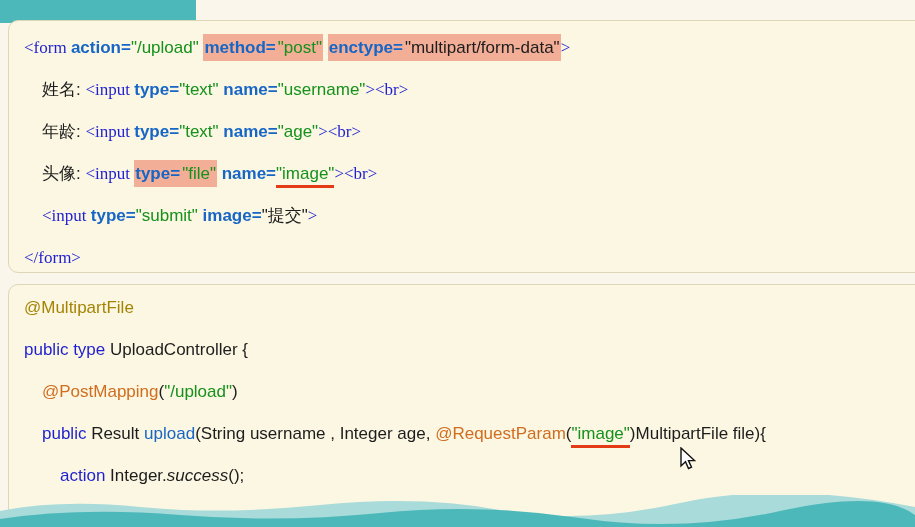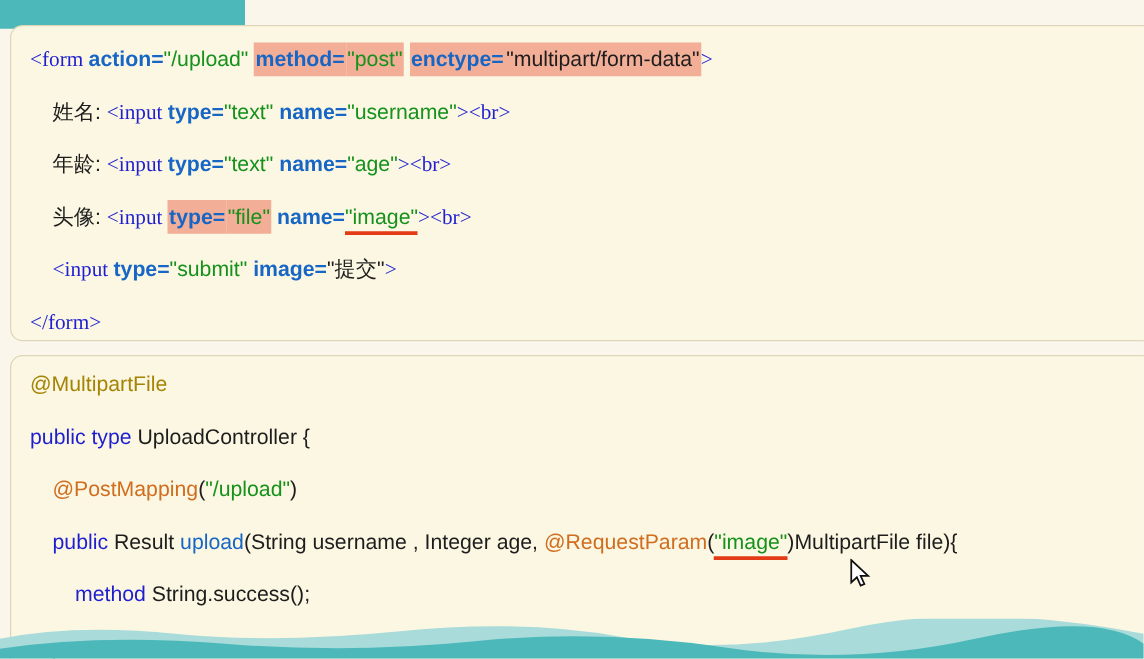--- a/index.html
+++ b/index.html
@@ -28,21 +28,21 @@
   .tok-tag    { color:var(--tok_tag,#1f1fd0);font-family:Liberation Serif, serif; }
   .tok-attr   { color:var(--tok_attr,#1766c5);font-weight:bold; }
   .tok-value  { color:var(--tok_value,#15911c); }
   .tok-plain  { color:var(--tok_plain,#1d1d1d); }
   .tok-anno   { color:var(--tok_anno,#a58405); }
   .tok-anno2  { color:var(--tok_anno2,#d06d1f); }
   .tok-kw     { color:var(--tok_kw,#1f1fd0); }
   .tok-method { color:var(--tok_method,#1766c5); }
   .hl { background:var(--highlight,#f2ae97); padding:4px 1px; }
   .redline { border-bottom:3px solid var(--underline,#e23b16); padding-bottom:2px; }
-  .ital { }
+  .ital { font-style:italic; }
   .wave { position:absolute; left:0; bottom:0; width:915px; height:32px; z-index:5; }
   .cursor { position:absolute; left:680px; top:447px; width:17px; height:24px; z-index:9; }
 </style>
 </head>
 <body>
 
 <div class="teal-corner"></div>
 
 <section class="panel panel-html">
     <div class="code-line" style="padding-left: 0px;"><span class="tok-tag">&lt;form </span><span class="tok-attr">action=</span><span class="tok-value">"/upload"</span><span class="tok-plain"> </span><span class="tok-attr hl">method=</span><span class="tok-value hl">"post"</span><span class="tok-plain"> </span><span class="tok-attr hl">enctype=</span><span class="tok-plain hl">"multipart/form-data"</span><span class="tok-tag">&gt;</span></div>
@@ -51,21 +51,21 @@
     <div class="code-line" style="padding-left: 18px;"><span class="tok-plain">头像: </span><span class="tok-tag">&lt;input </span><span class="tok-attr hl">type=</span><span class="tok-value hl">"file"</span><span class="tok-plain"> </span><span class="tok-attr">name=</span><span class="tok-value redline">"image"</span><span class="tok-tag">&gt;&lt;br&gt;</span></div>
     <div class="code-line" style="padding-left: 18px;"><span class="tok-tag">&lt;input </span><span class="tok-attr">type=</span><span class="tok-value">"submit"</span><span class="tok-plain"> </span><span class="tok-attr">image=</span><span class="tok-plain">"提交"</span><span class="tok-tag">&gt;</span></div>
     <div class="code-line" style="padding-left: 0px;"><span class="tok-tag">&lt;/form&gt;</span></div>
   </section>
 
 <section class="panel panel-java">
     <div class="code-line" style="padding-left: 0px;"><span class="tok-anno">@MultipartFile</span></div>
     <div class="code-line" style="padding-left: 0px;"><span class="tok-kw">public type </span><span class="tok-plain">UploadController {</span></div>
     <div class="code-line" style="padding-left: 18px;"><span class="tok-anno2">@PostMapping</span><span class="tok-plain">(</span><span class="tok-value">"/upload"</span><span class="tok-plain">)</span></div>
     <div class="code-line" style="padding-left: 18px;"><span class="tok-kw">public </span><span class="tok-plain">Result </span><span class="tok-method">upload</span><span class="tok-plain">(String username , Integer age, </span><span class="tok-anno2">@RequestParam</span><span class="tok-plain">(</span><span class="tok-value redline">"image"</span><span class="tok-plain">)</span><span class="tok-plain">MultipartFile file){</span></div>
-    <div class="code-line" style="padding-left: 36px;"><span class="tok-kw">method </span><span class="tok-plain">String.</span><span class="tok-plain ital">success</span><span class="tok-plain">();</span></div>
+    <div class="code-line" style="padding-left: 36px;"><span class="tok-kw">action </span><span class="tok-plain">Integer.</span><span class="tok-plain ital">success</span><span class="tok-plain">();</span></div>
     <div class="code-line" style="padding-left: 18px;"><span class="tok-plain">}</span></div>
   </section>
 
 <svg class="wave" viewBox="0 0 915 32" preserveAspectRatio="none">
   <path class="wave-light" d="M0,16 Q60,4 140,12 T320,10 T500,15 T680,8 T915,12 L915,32 L0,32 Z" fill="#a8dbd9"></path>
   <path class="wave-teal" d="M0,24 Q80,12 180,20 T380,18 T580,23 T780,16 T915,20 L915,32 L0,32 Z" fill="#4cb8ba"></path>
 </svg>
 
 <svg class="cursor" viewBox="0 0 17 24" style="left: 680px; top: 447px;">
   <polygon points="1,1 1,19 5.5,14.8 8.5,21.5 11.5,20.2 8.5,13.6 14.5,13.6" fill="#ffffff" stroke="#111111" stroke-width="1.4"></polygon>

